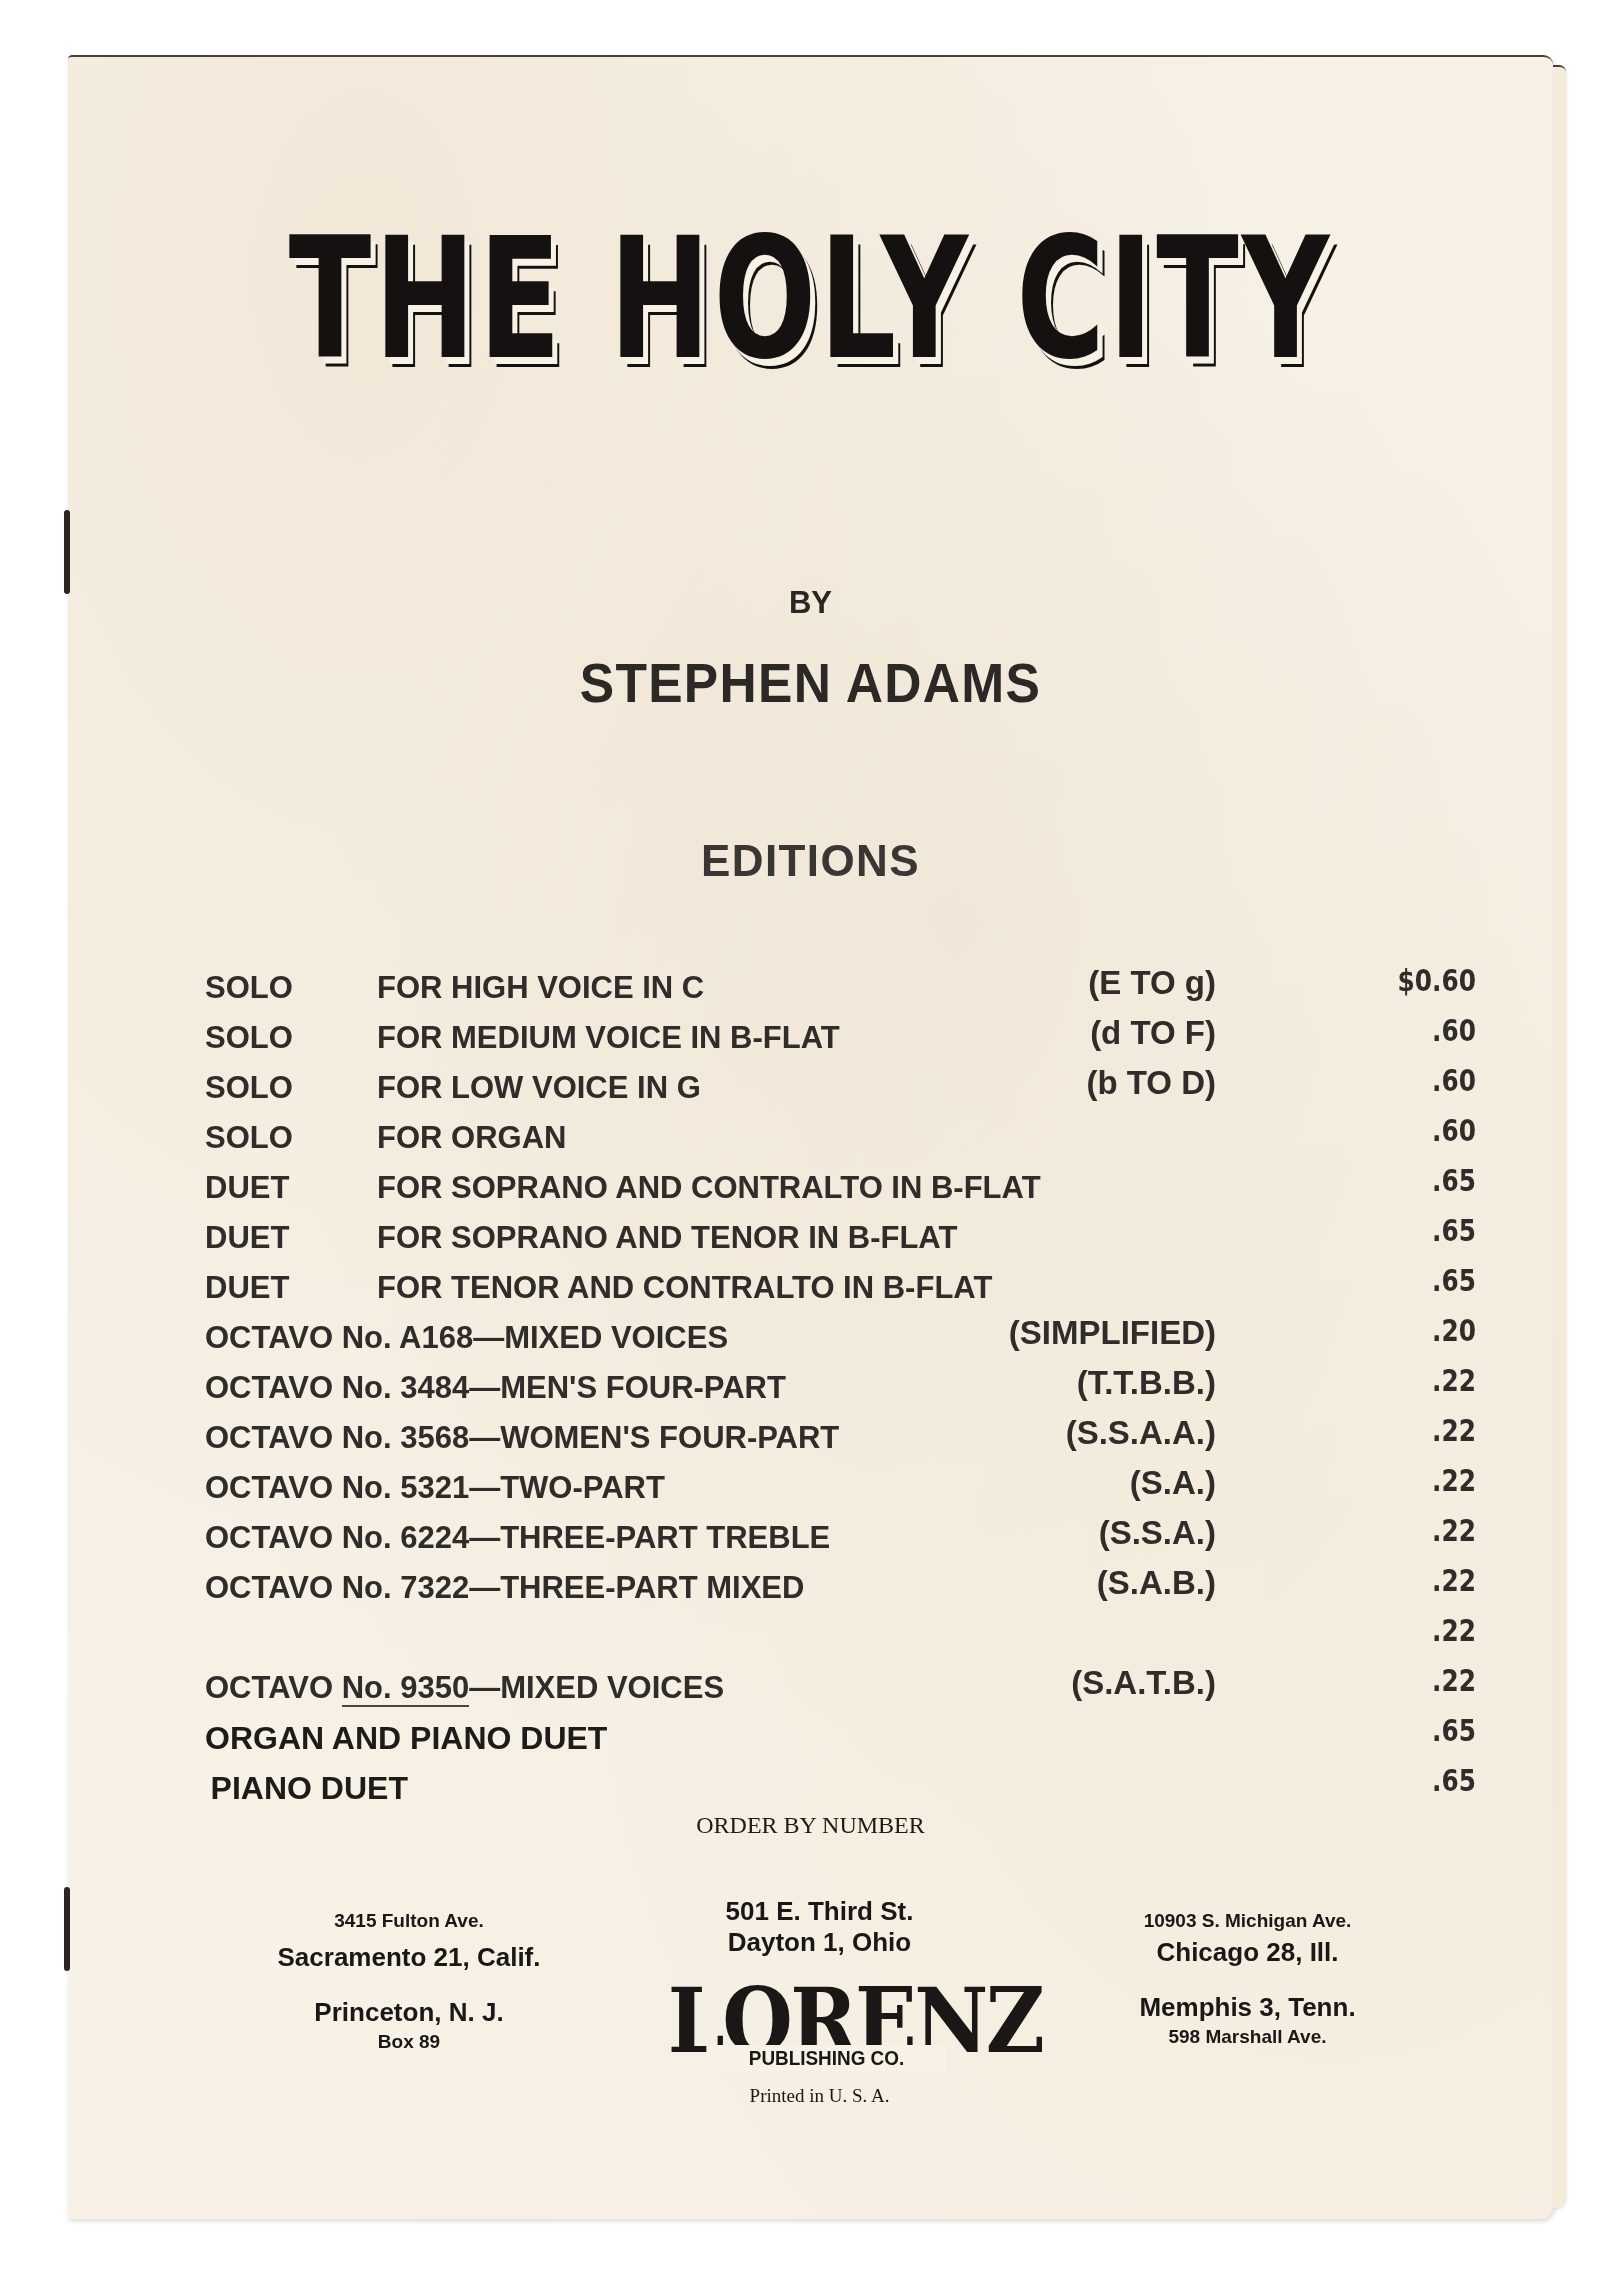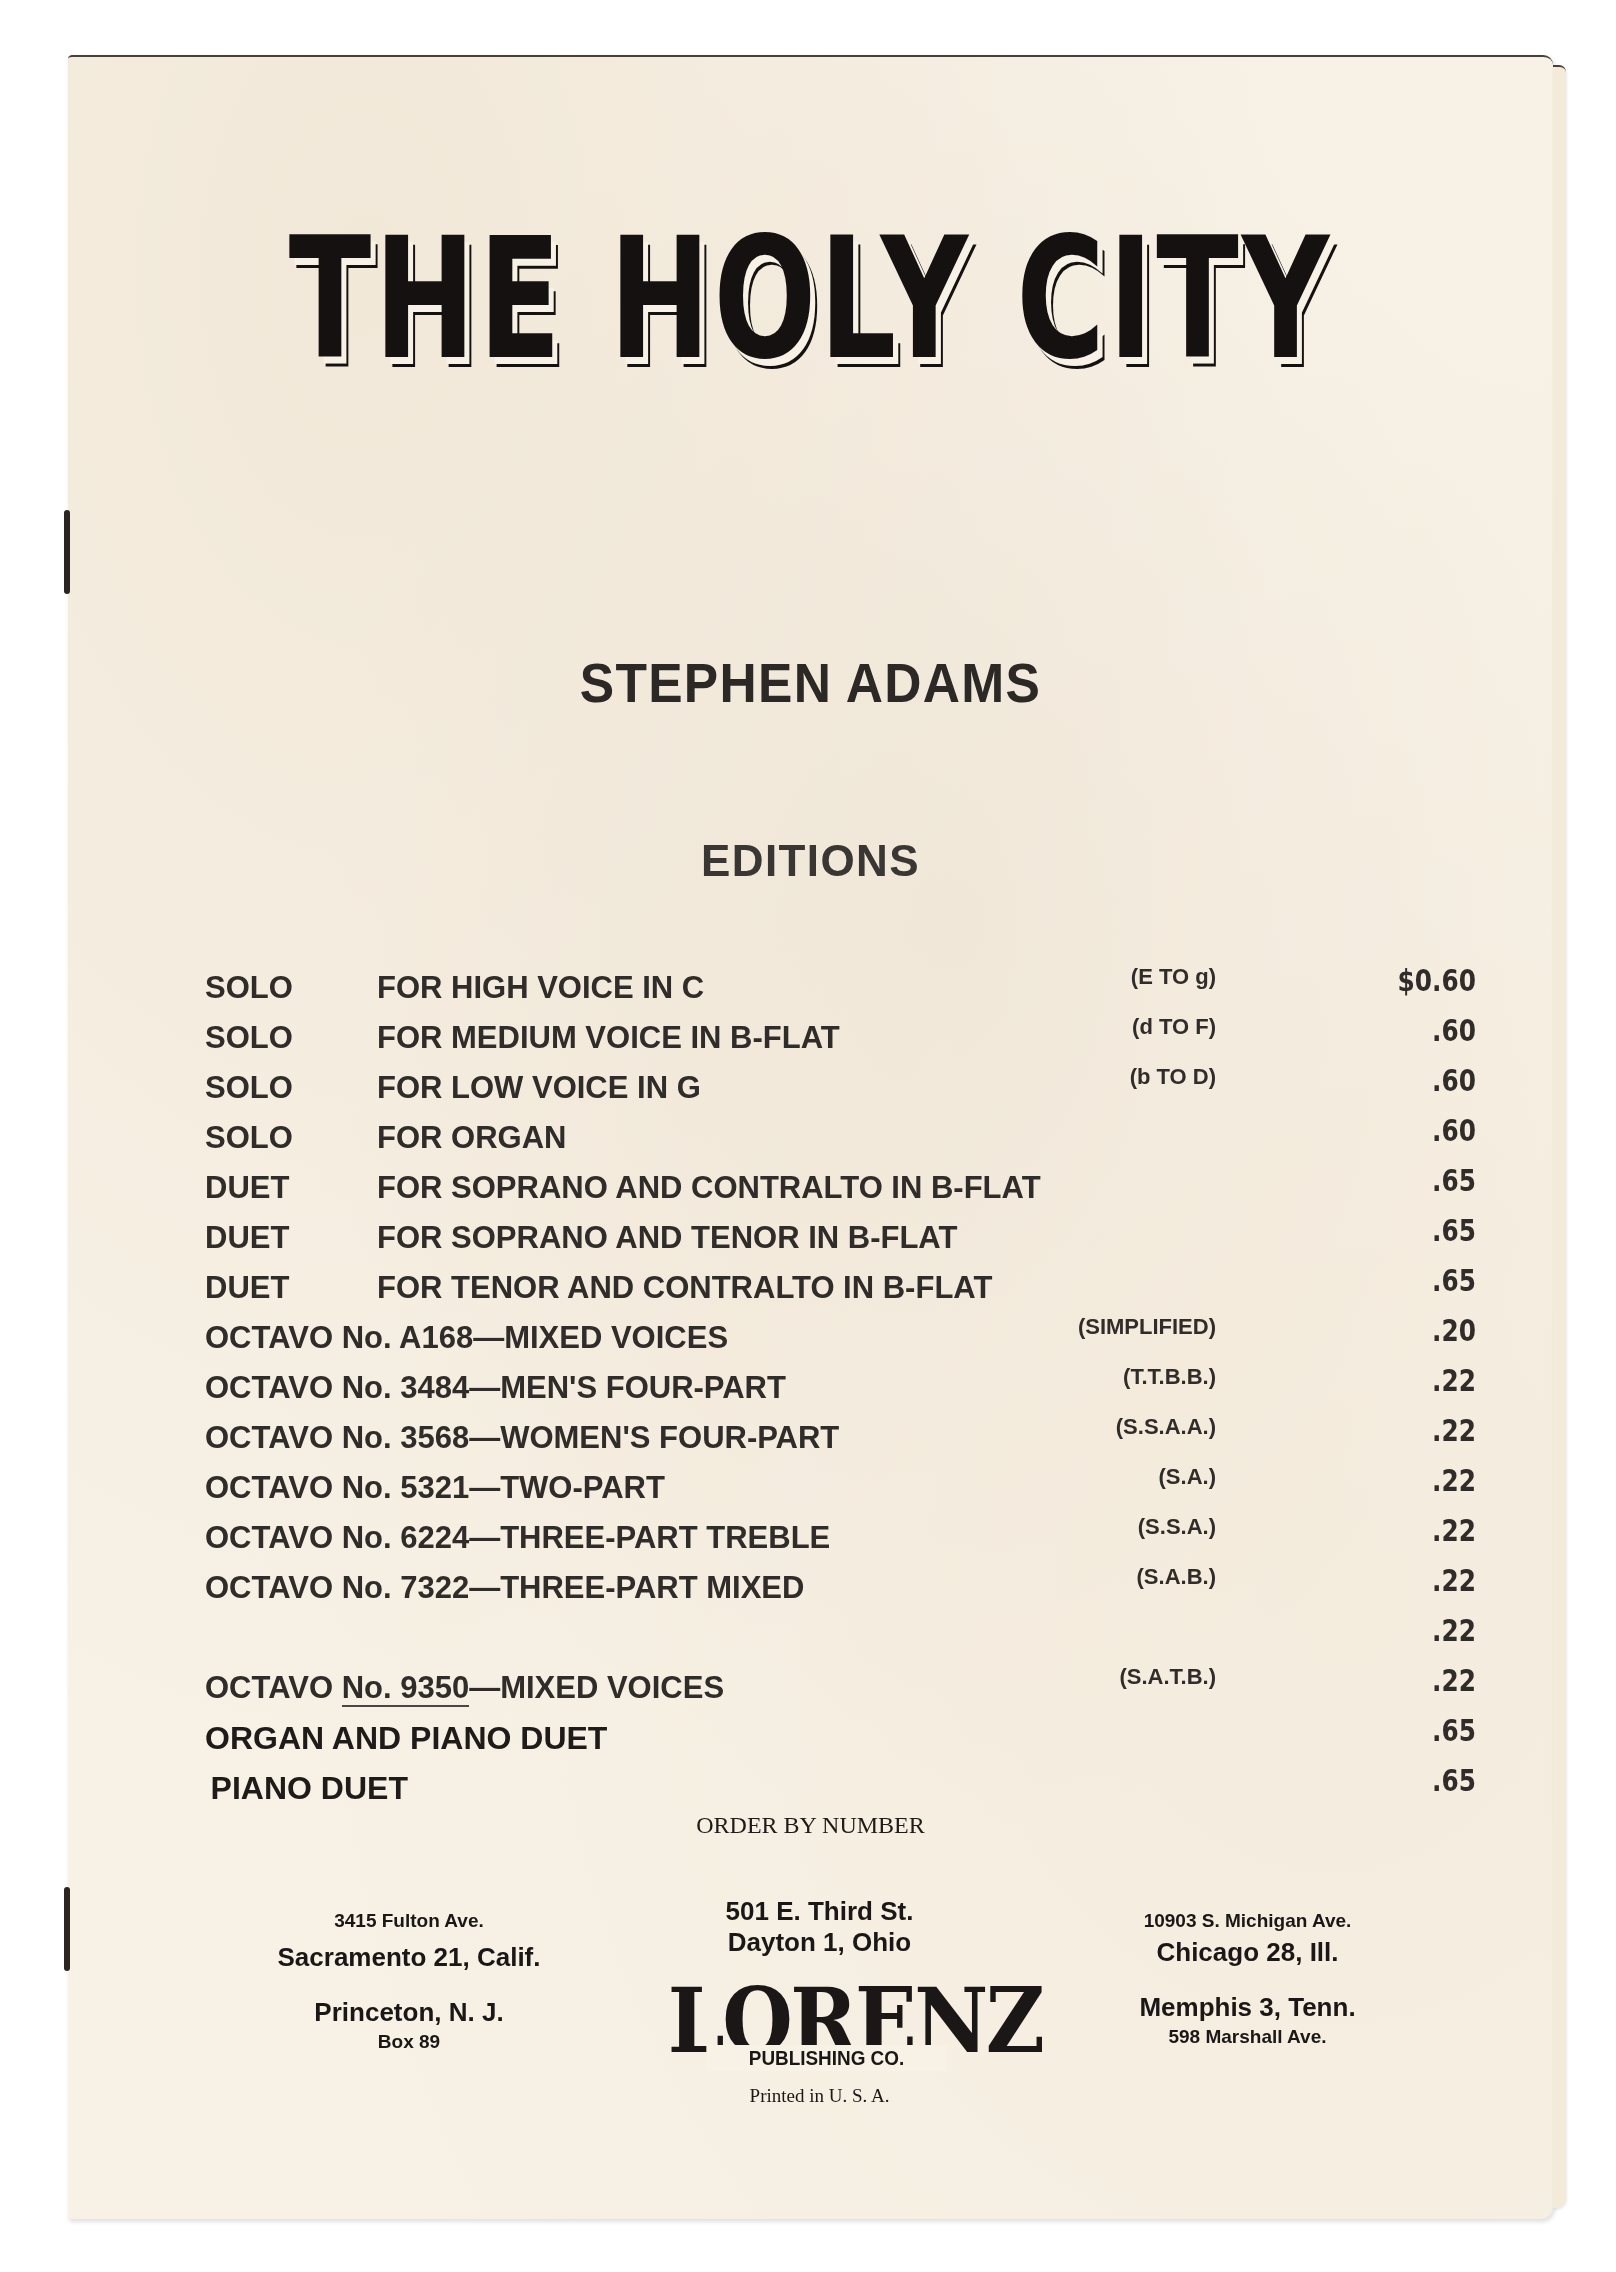--- a/index.html
+++ b/index.html
@@ -90,21 +90,21 @@
     position: absolute; left: 0; top: 0;
     width: 168px;
   }
   .row .desc {
     position: absolute; left: 172px; top: 0;
     transform-origin: left top;
   }
   .row.octavo .desc { left: 0; }
   .row .range {
     position: absolute; right: 260px; top: -5.6px;
-    font-size: 22px;
+    font-size: 33px;
   }
   .row .price {
     position: absolute; right: 0; top: -8.4px;
     font-size: 31px;
     font-family: "DejaVu Sans", "Liberation Sans", sans-serif;
     transform: scaleX(0.8);
     transform-origin: right top;
   }
   .underline {
     border-bottom: 2.1px solid #4a4642;
@@ -158,20 +158,21 @@
 </style>
 </head>
 <body>
 
 <div class="page">
   <div class="page-edge"></div>
   <div class="staple top"></div>
   <div class="staple bottom"></div>
 
   <div class="title">THE HOLY CITY</div>
+  <div class="by">BY</div>
   <div class="composer">STEPHEN ADAMS</div>
   <div class="editions-heading">EDITIONS</div>
 
   <div class="editions">
 
     <div class="row">
       <span class="type">SOLO</span>
       <span class="desc">FOR HIGH VOICE IN C</span>
       <span class="range">(E TO g)</span>
       <span class="price">$0.60</span>

